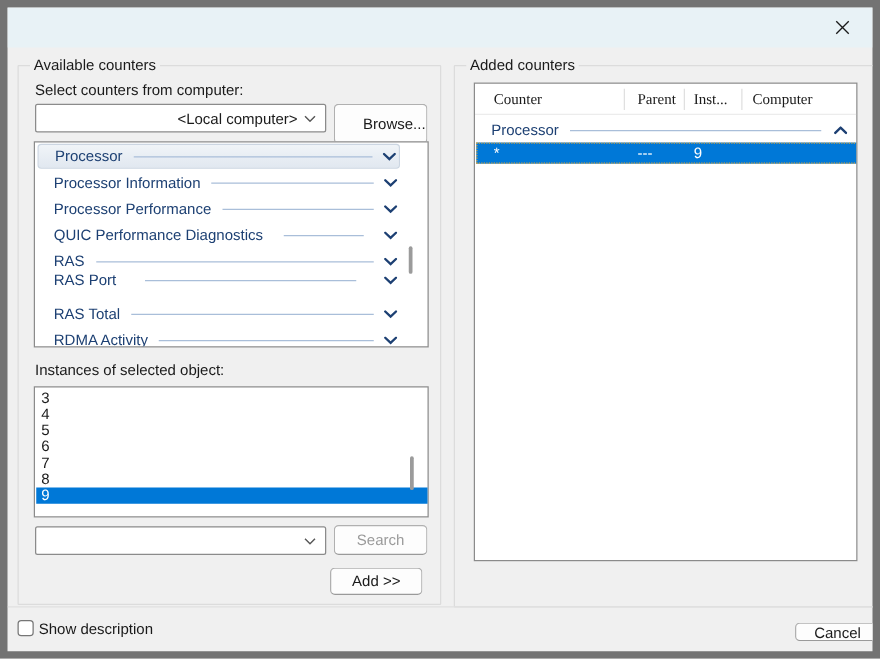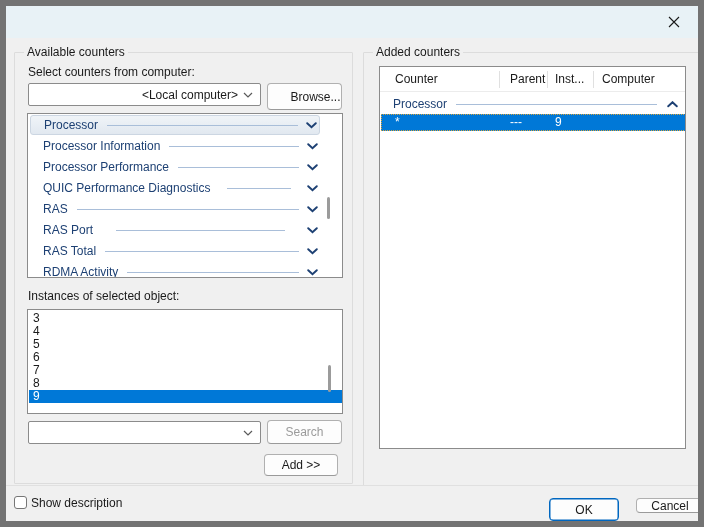--- a/index.html
+++ b/index.html
@@ -79,21 +79,21 @@
   <span class="static" style="left:22px; top:59px;">Select counters from computer:</span>
 
   <div class="combo" style="left:22px; top:77px; width:233px; height:23px;">
     <span class="val">&lt;Local computer&gt;</span>
     <span class="chev">
       <svg width="10" height="6" viewBox="0 0 10 6">
           <path d="M1 1 L5 5 L9 1" fill="none" stroke="#5a5a5a" stroke-width="1.2"></path>
         </svg>
     </span>
   </div>
-  <button class="btn" style="left:261px; top:77px; width:75px; height:27px;padding-left:22px;">Browse...</button>
+  <button class="btn" style="left:261px; top:77px; width:75px; height:32px;padding-left:22px;">Browse...</button>
 
   <div class="listbox" style="left:21px; top:107px; width:316px; height:165px;">
 
     <div class="crow selected" style="top:1px;">
       <span>Processor</span>
       <span class="leader"></span>
       <span class="cchev">
         <svg width="11" height="7" viewBox="0 0 11 7">
             <path d="M1.2 1.2 L5.5 5.3 L9.8 1.2" fill="none" stroke="#1d4073" stroke-width="1.9" stroke-linecap="round"></path>
           </svg>
@@ -133,21 +133,21 @@
     <div class="crow" style="top:85px;">
       <span>RAS</span>
       <span class="leader"></span>
       <span class="cchev">
         <svg width="11" height="7" viewBox="0 0 11 7">
             <path d="M1.2 1.2 L5.5 5.3 L9.8 1.2" fill="none" stroke="#1d4073" stroke-width="1.9" stroke-linecap="round"></path>
           </svg>
       </span>
     </div>
 
-    <div class="crow" style="top:106px;gap:14px;">
+    <div class="crow" style="top:100px;gap:14px;">
       <span>RAS Port</span>
       <span class="leader"></span>
       <span class="cchev">
         <svg width="11" height="7" viewBox="0 0 11 7">
             <path d="M1.2 1.2 L5.5 5.3 L9.8 1.2" fill="none" stroke="#1d4073" stroke-width="1.9" stroke-linecap="round"></path>
           </svg>
       </span>
     </div>
 
     <div class="crow" style="top:127px;">
@@ -197,21 +197,21 @@
   </div>
   <button class="btn disabled" style="left:261px; top:414px; width:75px; height:24px;text-align:center;">Search</button>
 
   <button class="btn" style="left:258px; top:448px; width:74px; height:22px;">Add &gt;&gt;</button>
 
   <div class="groupbox" style="left:357px; top:46px; width:341px; height:434px;"></div>
   <span class="group-label" style="left:367px; top:39px;">Added counters</span>
 
   <div class="listbox" style="left:373px; top:60px; width:307px; height:383px;">
 
-    <div style="position:absolute; left:0; top:0; width:100%; height:25px; border-bottom:1px solid #ececec;">
+    <div style="position:absolute; left:0; top:0; width:100%; height:25px; border-bottom:1px solid #ececec;font-family:Liberation Serif, serif;">
       <span class="hdr-cell" style="left:15px;">Counter</span>
       <span class="hdr-cell" style="left:130px;">Parent</span>
       <span class="hdr-cell" style="left:175px;">Inst...</span>
       <span class="hdr-cell" style="left:222px;">Computer</span>
       <span class="hdr-sep" style="left:119px;"></span>
       <span class="hdr-sep" style="left:167px;"></span>
       <span class="hdr-sep" style="left:213px;"></span>
     </div>
 
     <div class="grow-row" style="left:13px; top:28px; width:285px; height:18px;">
@@ -231,16 +231,15 @@
       <span class="sel-cell" style="left:221px;"></span>
     </div>
   </div>
 
 
   <div class="divider" style="top:479px;"></div>
 
   <span class="checkbox" style="left:8px; top:490px;"></span>
   <span class="static" style="left:25px; top:490px;">Show description</span>
 
-  <button class="btn default" style="left:543px; top:492px; width:70px; height:23px;">OK</button>
   <button class="btn" style="left:630px; top:492px; width:68px; height:15px;">Cancel</button>
 
 </div>
 
 </body></html>

